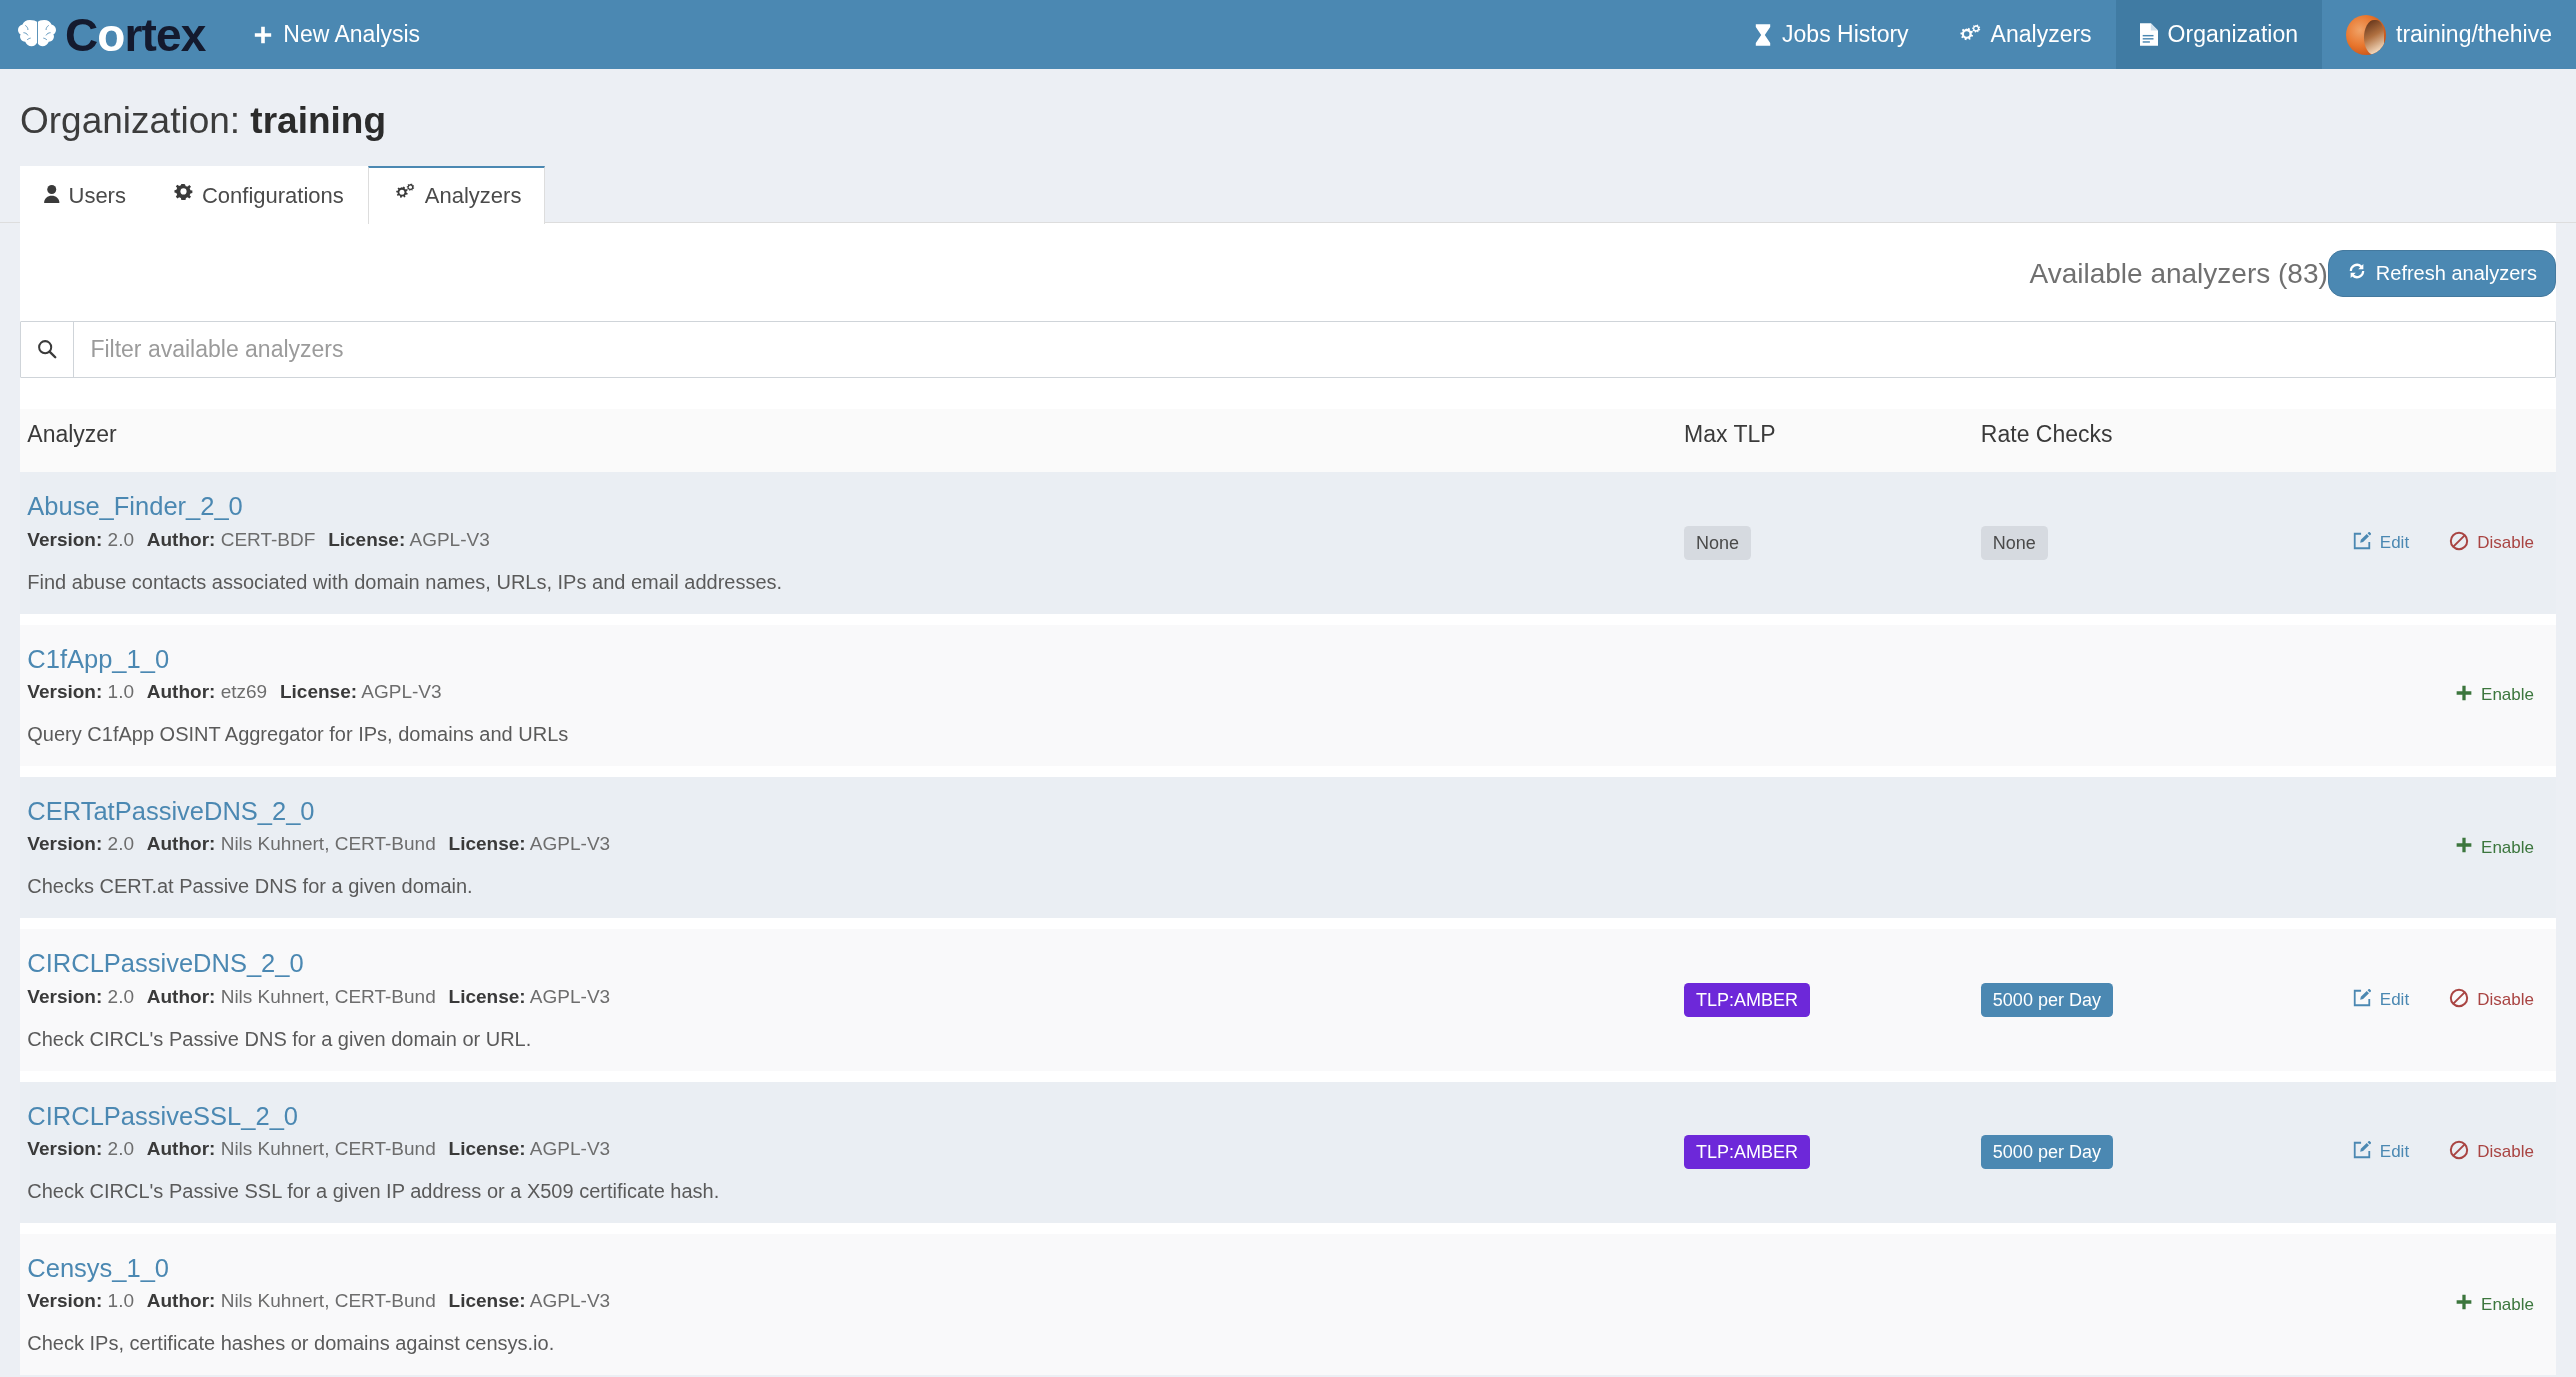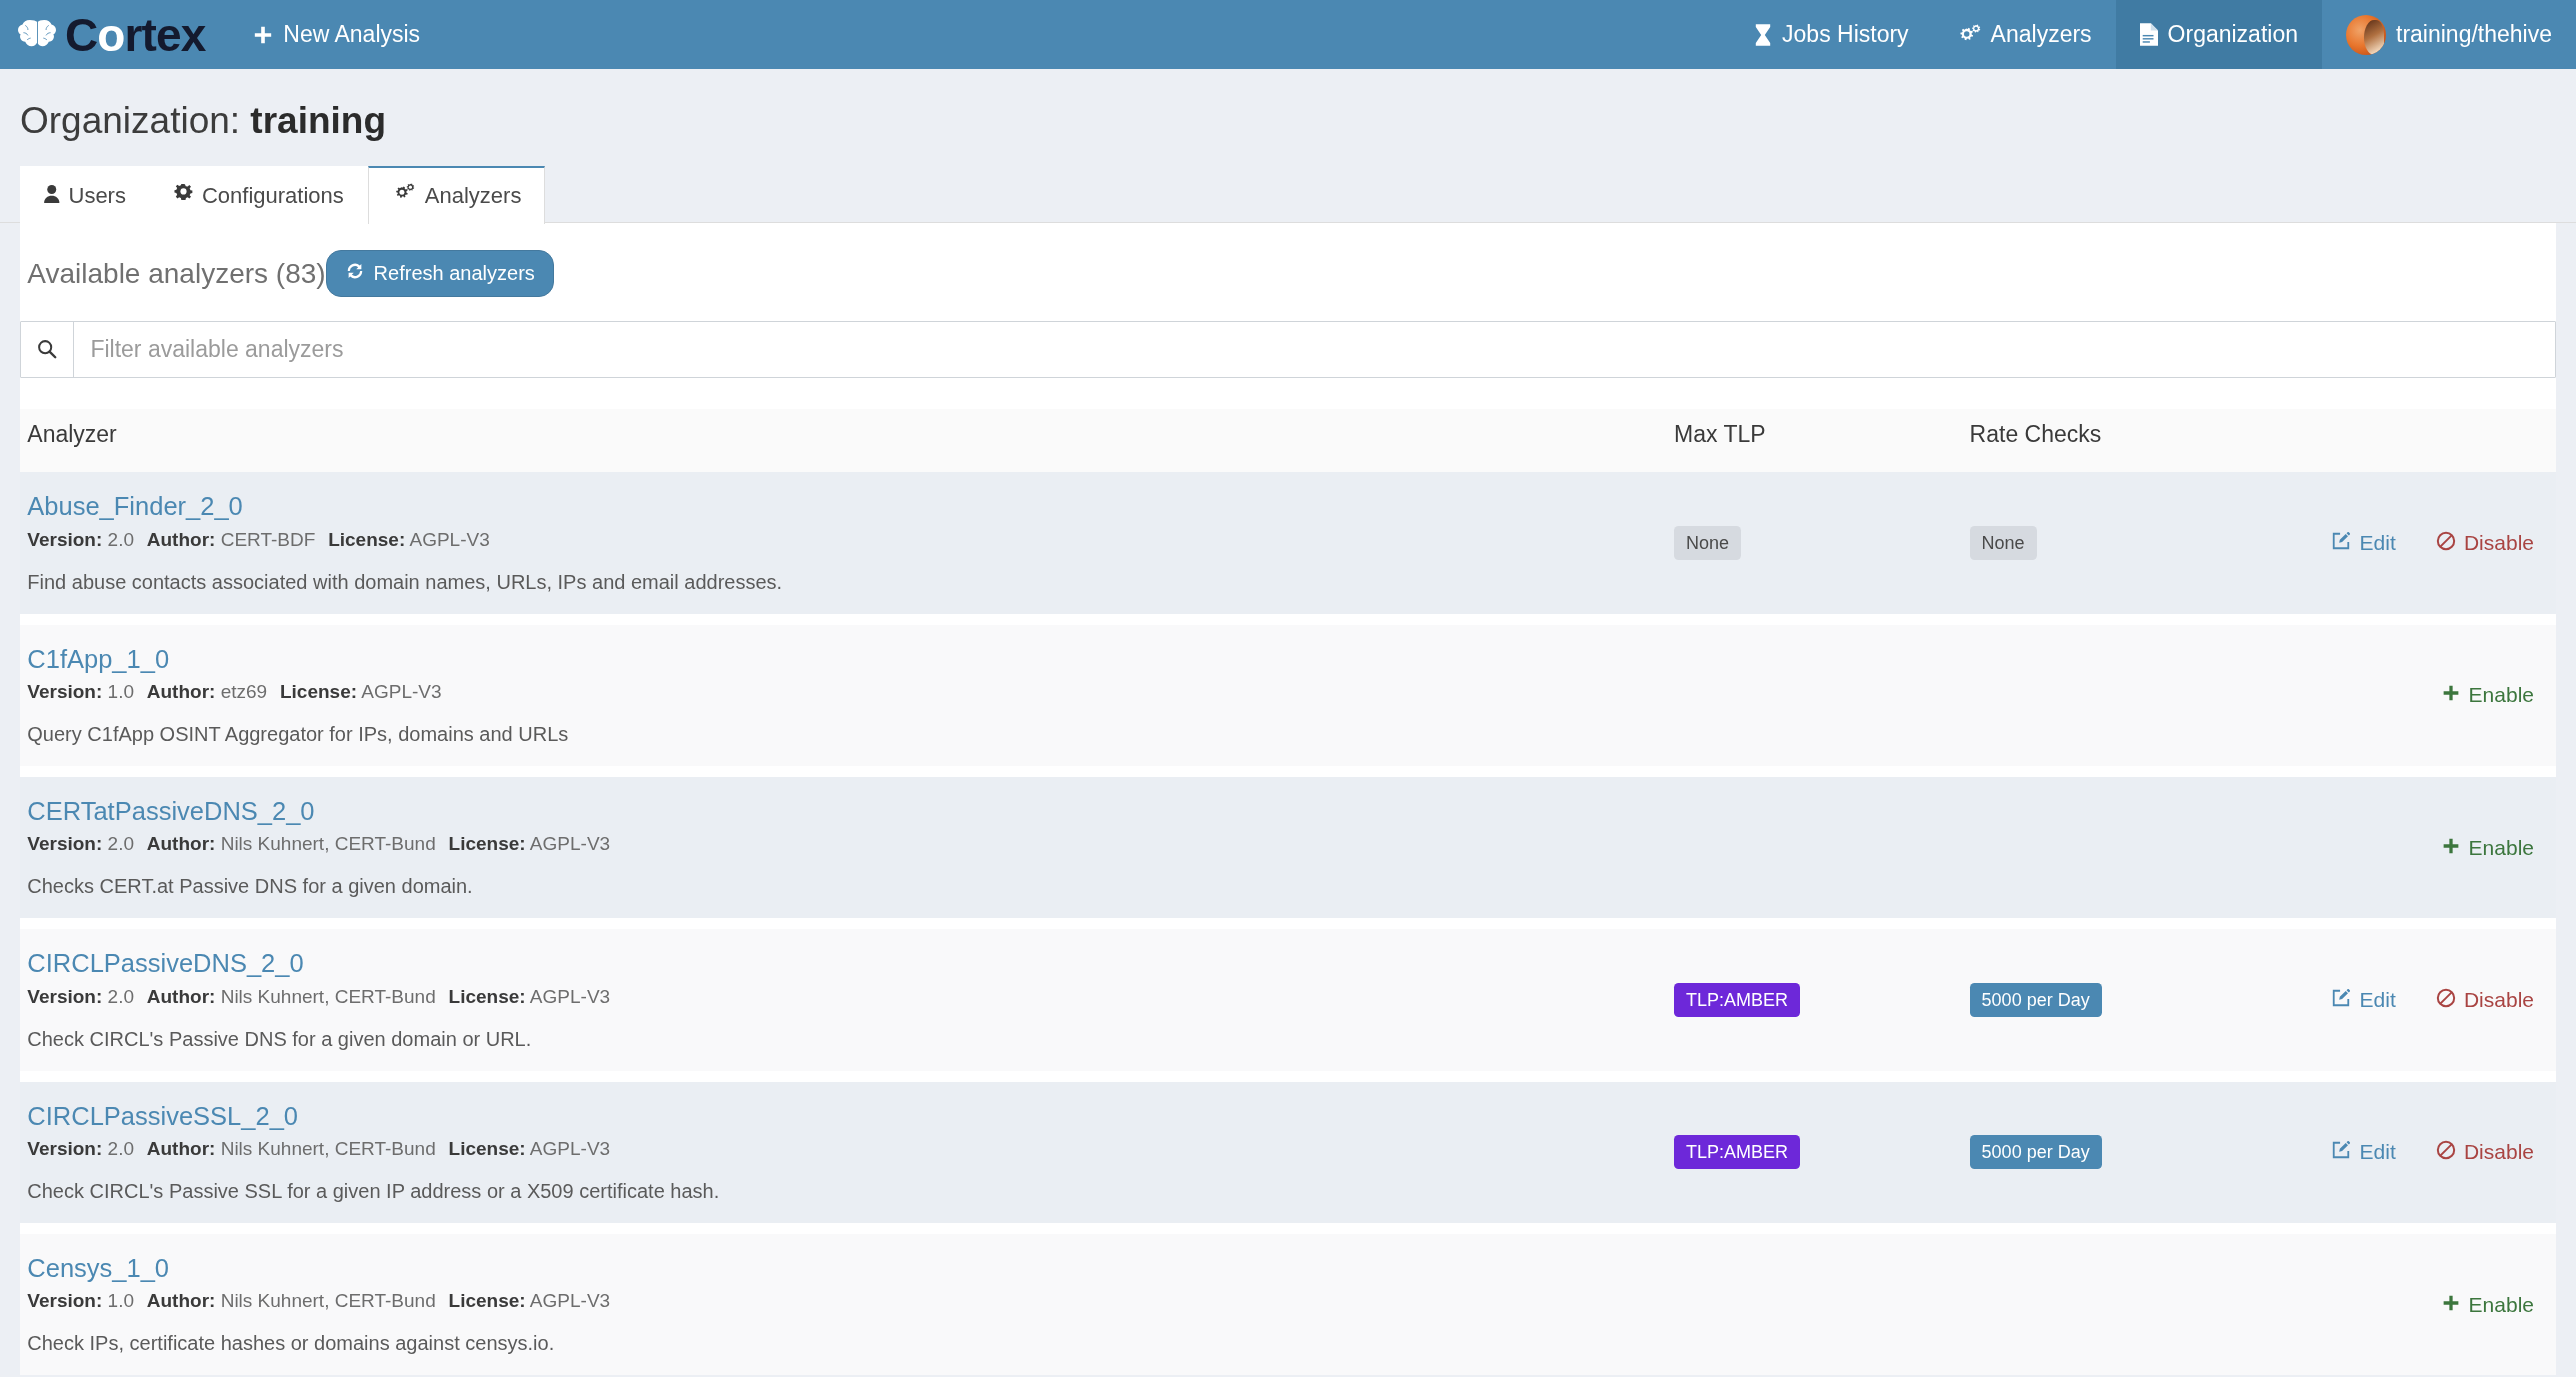--- a/index.html
+++ b/index.html
@@ -89,21 +89,21 @@
   .tab:not(.active) { background: #ffffff; }
 
   
   .card {
     background: #ffffff;
     margin: 0 20px;
     padding: 0;
     min-height: 1095px;
   }
   .card-head {
-    display: flex; align-items: center; justify-content: flex-start;
+    display: flex; align-items: center; justify-content: flex-end;
     padding: 27px 0 24px 0;
   }
   .avail-title {
     font-size: 28px; color: #707070; font-weight: normal;
     padding-left: 7.3px;
   }
   .btn-refresh {
     display: inline-flex; align-items: center; gap: 9px;
     background: #4b88b2; color: #ffffff;
     border: 0.9px solid #44799e;
@@ -177,21 +177,21 @@
     border-radius: 4.6px;
     white-space: nowrap;
   }
   .badge-none  { background: #d6dae0; color: #4a4a4a; }
   .badge-amber { background: #6d28d9; color: #ffffff; }
   .badge-info  { background: #4b88b2; color: #ffffff; }
 
   .actions { display: flex; align-items: center; justify-content: flex-end; gap: 40px; padding-right: 22px; }
   .act {
     display: inline-flex; align-items: center; gap: 8.2px;
-    font-size: 21px; cursor: pointer; white-space: nowrap;
+    font-size: 17px; cursor: pointer; white-space: nowrap;
   }
   .act-edit    { color: #4b88b2; }
   .act-disable { color: #a94442; }
   .act-enable  { color: #3c763d; }
   .act-spacer  { width: 137px; }
 </style>
 </head>
 <body>
 
 <div class="navbar">

